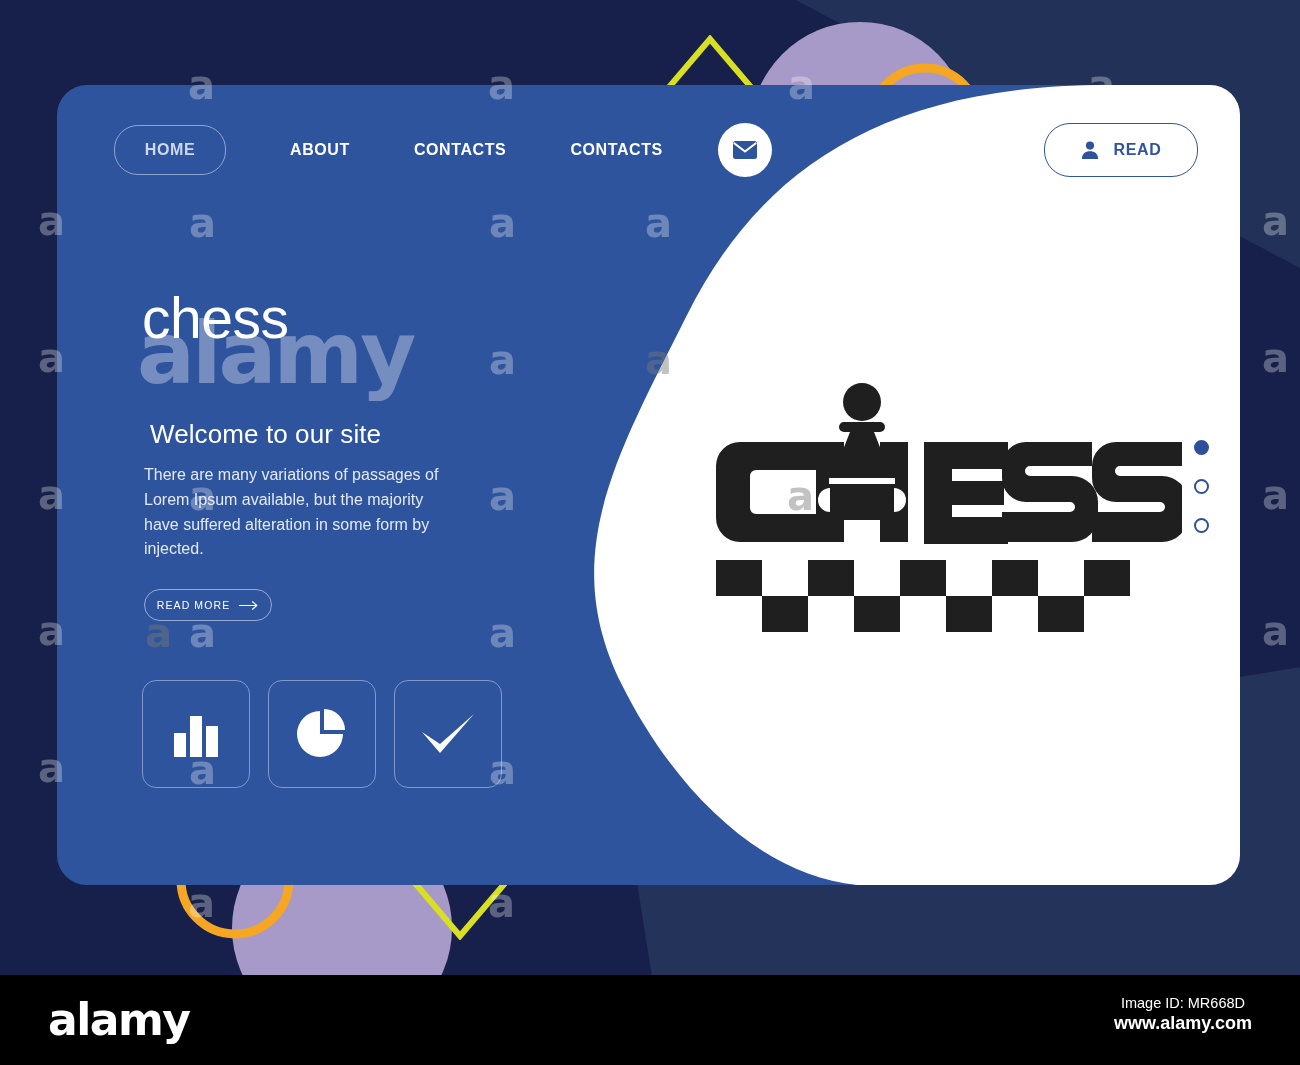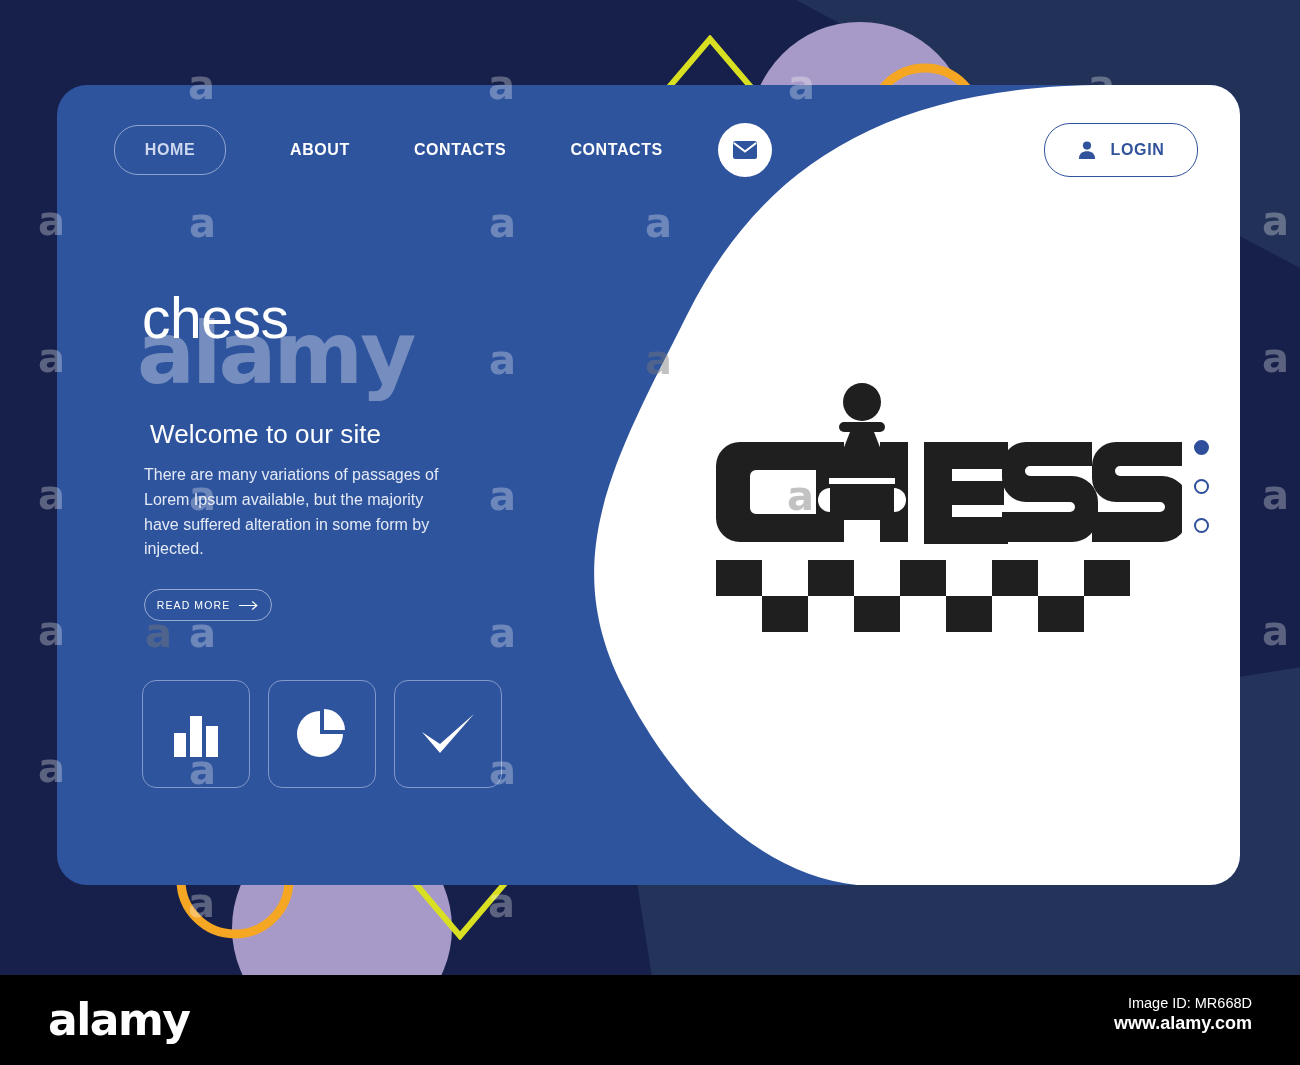--- a/index.html
+++ b/index.html
@@ -253,21 +253,21 @@
     left: 48px; top: 19px;
     color: #ffffff;
     font-size: 44px;
     font-weight: bold;
     font-family: "DejaVu Sans", sans-serif;
     letter-spacing: -1.5px;
   }
   .footer-right {
     position: absolute;
     right: 48px; top: 20px;
-    text-align: right;
+    text-align: center;
     color: #ffffff;
   }
   .footer-id { font-size: 14.5px; font-weight: normal; }
   .footer-url { font-size: 18px; font-weight: bold; margin-top: 2px; }
 </style>
 </head>
 <body>
 
 <div id="stage">
 
@@ -321,21 +321,21 @@
             <rect x="1" y="1" width="24" height="18" rx="2.5" fill="#2f549e"></rect>
             <path d="M2.5,3.5 L13,11.5 L23.5,3.5" fill="none" stroke="#ffffff" stroke-width="2.2" stroke-linejoin="round" stroke-linecap="round"></path>
           </svg>
         </div>
 
         <div class="login-btn">
           <svg width="20" height="20" viewBox="0 0 20 20">
             <circle cx="10" cy="5.6" r="4.1" fill="#31539c"></circle>
             <path d="M1.9,19 C1.9,13.6 5.5,11.2 10,11.2 C14.5,11.2 18.1,13.6 18.1,19 Z" fill="#31539c"></path>
           </svg>
-          <span>LOGIN</span>
+          <span>READ</span>
         </div>
       </div>
 
       <div class="hero">
         <h1 class="hero-title">chess</h1>
         <div class="hero-sub">Welcome to our site</div>
         <p class="hero-body">There are many variations of passages of Lorem Ipsum available, but the majority have suffered alteration in some form by injected.</p>
         <div class="read-more">
           <span>READ MORE</span>
           <svg width="20" height="9" viewBox="0 0 20 9">

